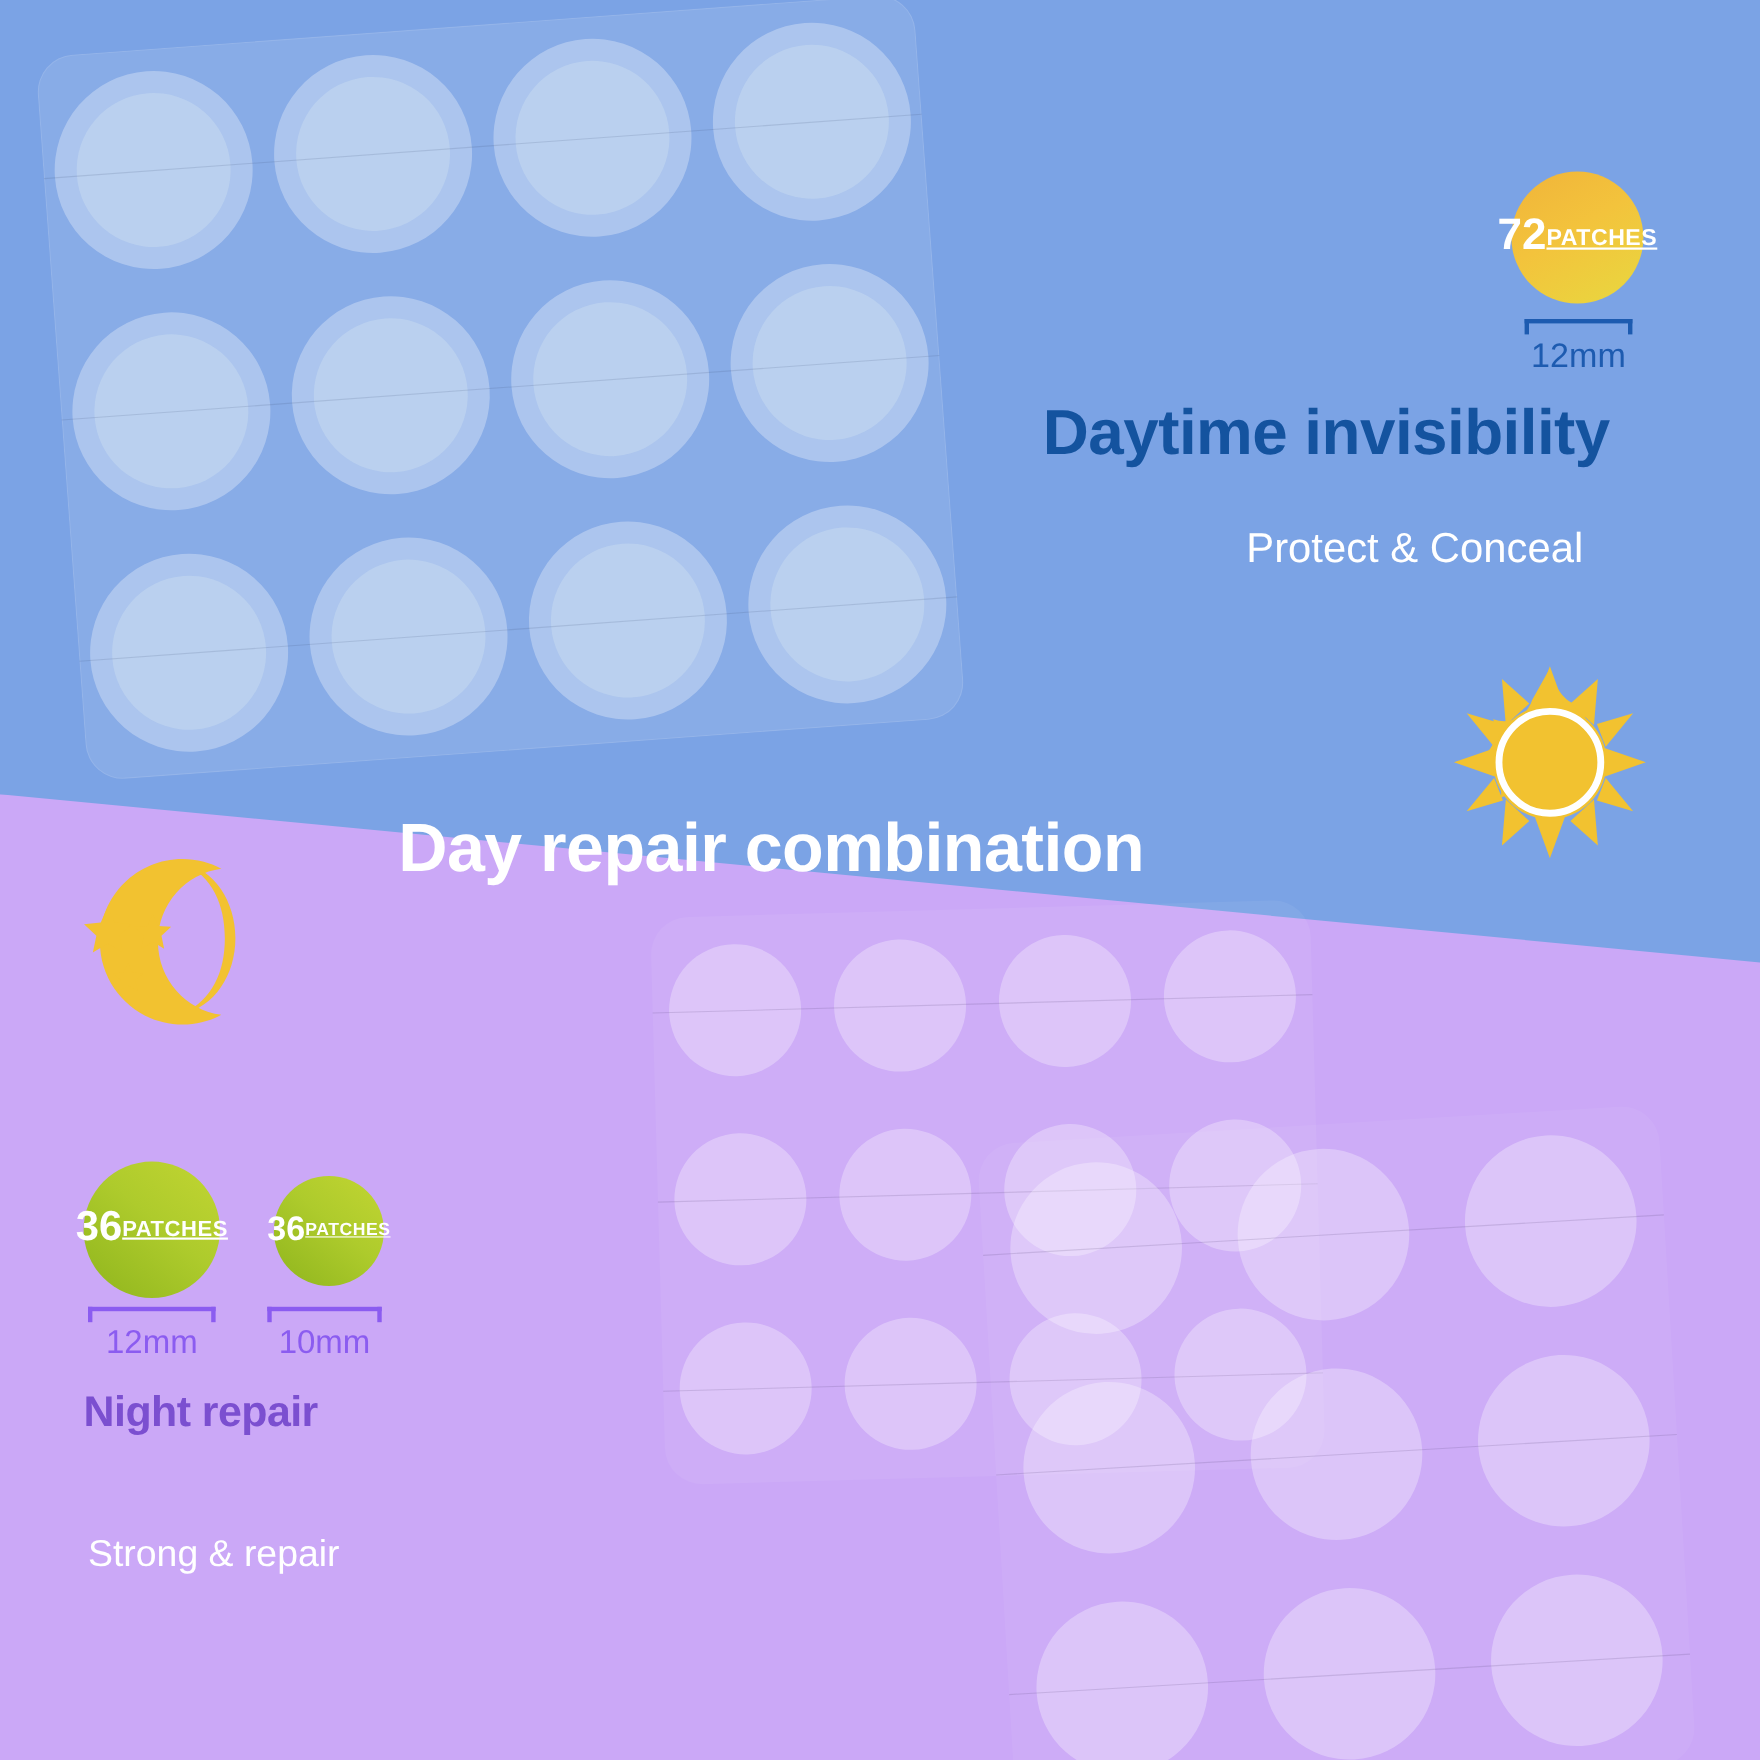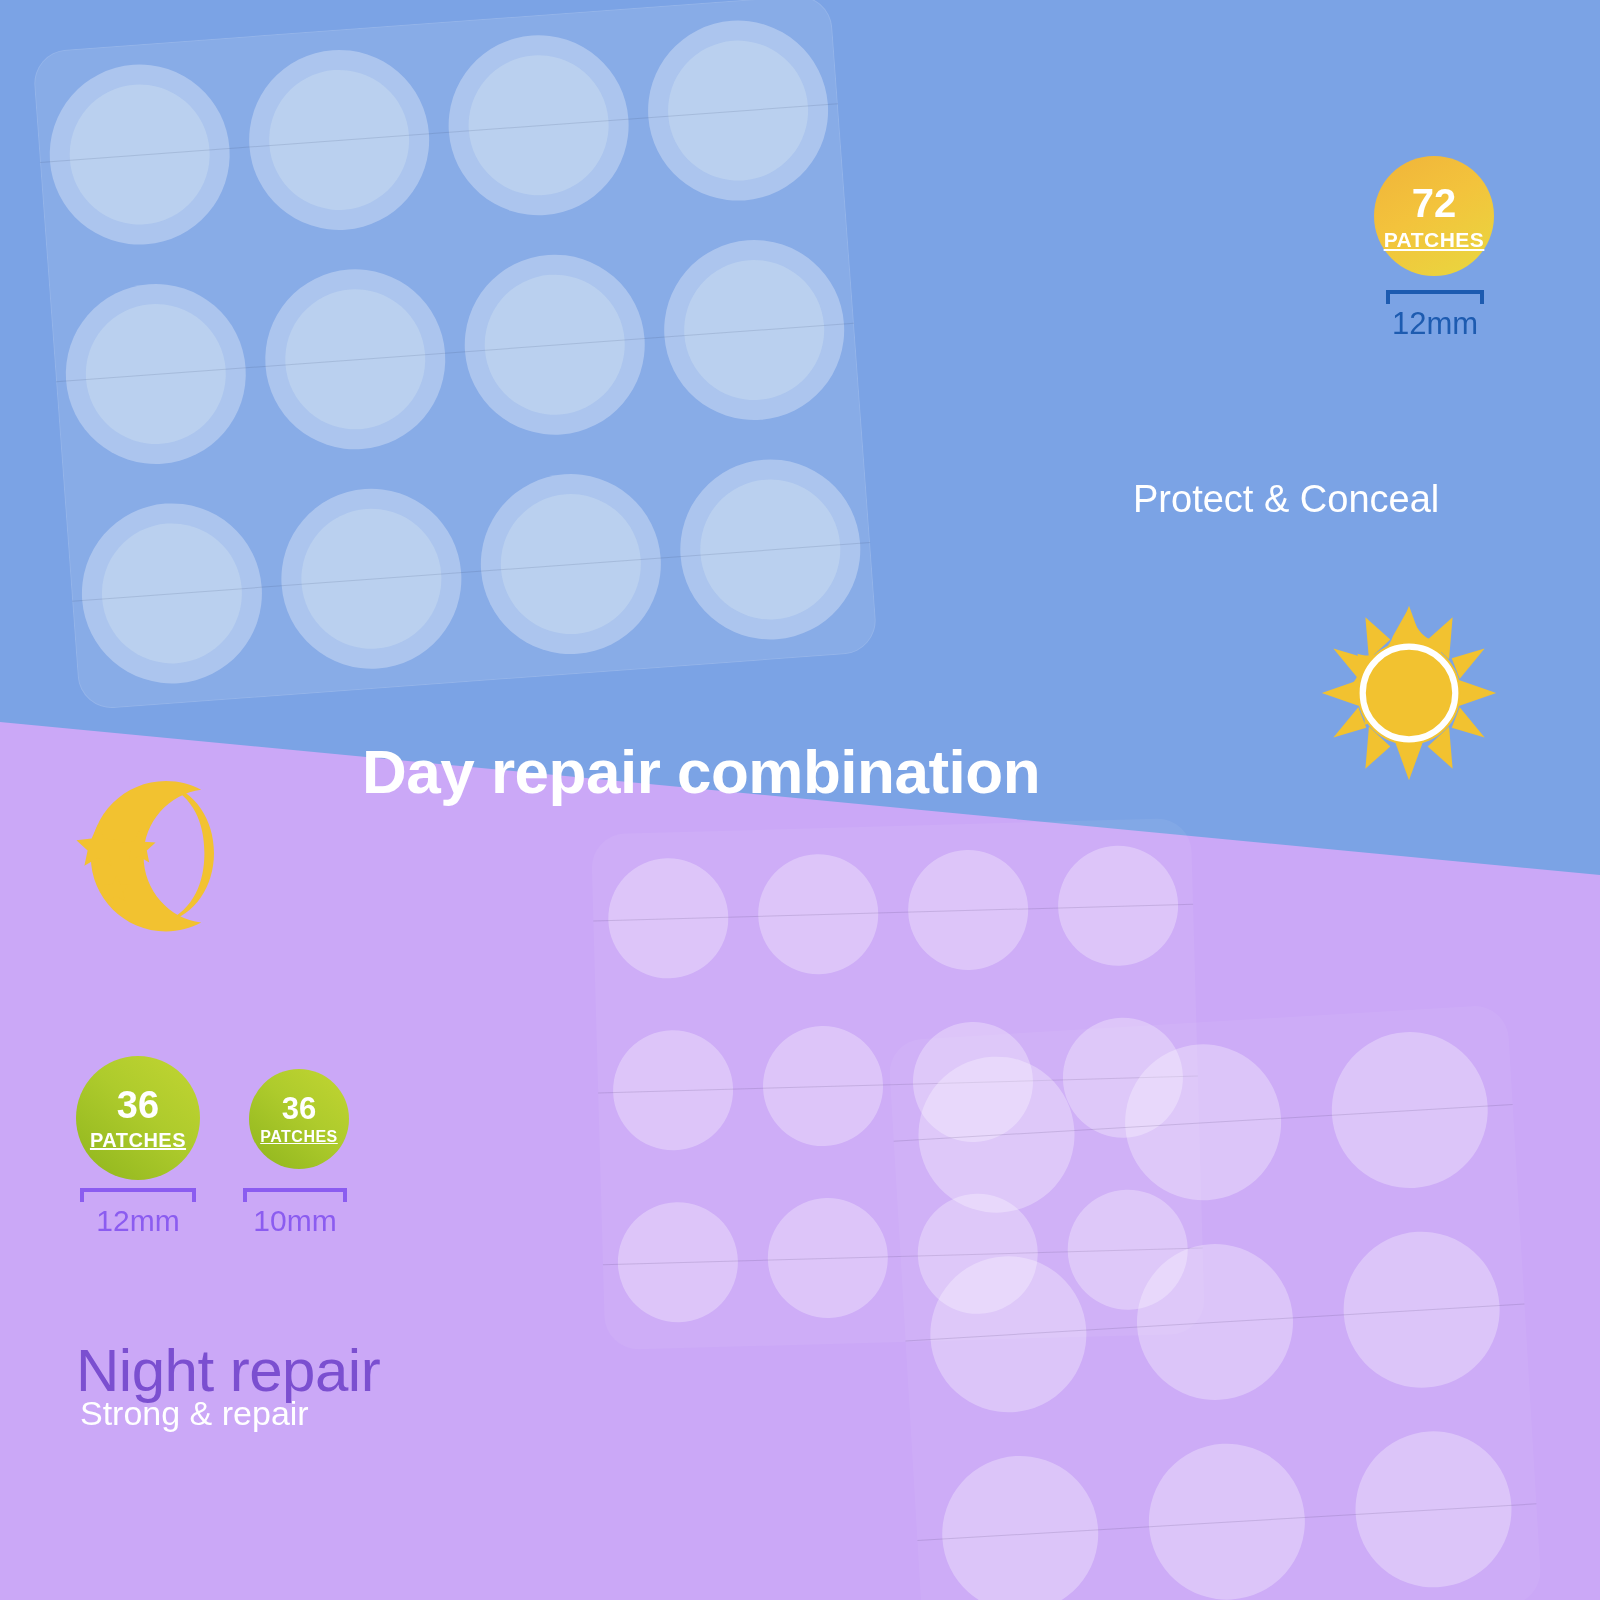--- a/index.html
+++ b/index.html
@@ -67,33 +67,33 @@
     position:absolute;left:1133px;top:478px;
     font-size:38px;color:#ffffff;white-space:nowrap;
   }
   .h1-center{
     position:absolute;left:362px;top:736px;
     font-size:62px;font-weight:bold;color:#ffffff;
     letter-spacing:-0.5px;white-space:nowrap;
     z-index:7;
   }
   .h1-night{
-    position:absolute;left:76px;top:1336px;
-    font-size:60px;font-weight:normal;color:#7b4fd0;
+    position:absolute;left:76px;top:1262px;
+    font-size:39px;font-weight:bold;color:#7b4fd0;
     letter-spacing:-0.5px;white-space:nowrap;
   }
   .sub-night{
     position:absolute;left:80px;top:1394px;
     font-size:34px;color:#ffffff;white-space:nowrap;
   }
 
   
   .badge{
     position:absolute;border-radius:50%;
-    display:flex;flex-direction:column;align-items:center;justify-content:center;
+    display:flex;align-items:center;justify-content:center;
     color:#ffffff;line-height:1;
   }
   .badge .num{font-weight:bold;}
   .badge .pt{font-weight:bold;letter-spacing:0.5px;text-decoration:underline;}
 
   #badge-72{
     left:1374px;top:156px;width:120px;height:120px;
     background:linear-gradient(150deg,#f0b43a 0%,#f3c33c 45%,#e8d83f 100%);
   }
   #badge-72 .num{font-size:40px;margin-bottom:6px;}
@@ -188,20 +188,21 @@
     <span class="pt">PATCHES</span>
   </div>
 
   <div class="measure" id="measure-12-day">
     <div class="bar"></div>
     <div class="cap l"></div>
     <div class="cap r"></div>
     <div class="lbl">12mm</div>
   </div>
 
+  <div class="h1-day">Daytime invisibility</div>
   <div class="sub-day">Protect &amp; Conceal</div>
 
   <div id="sun-icon">
     <svg viewBox="0 0 200 200" width="178" height="178" aria-hidden="true">
       <g fill="#f2c230">
         <path d="M100 4 C108 34 122 44 140 42 C132 60 134 76 148 88 C130 96 124 112 130 130 C112 126 98 134 92 152 C82 134 66 128 50 136 C52 118 42 104 24 98 C42 90 48 74 42 56 C60 62 76 54 82 36 Z"></path>
       </g>
 
       <g fill="#f2c230">
         <path d="M100 2 L116 46 L84 46 Z"></path>

